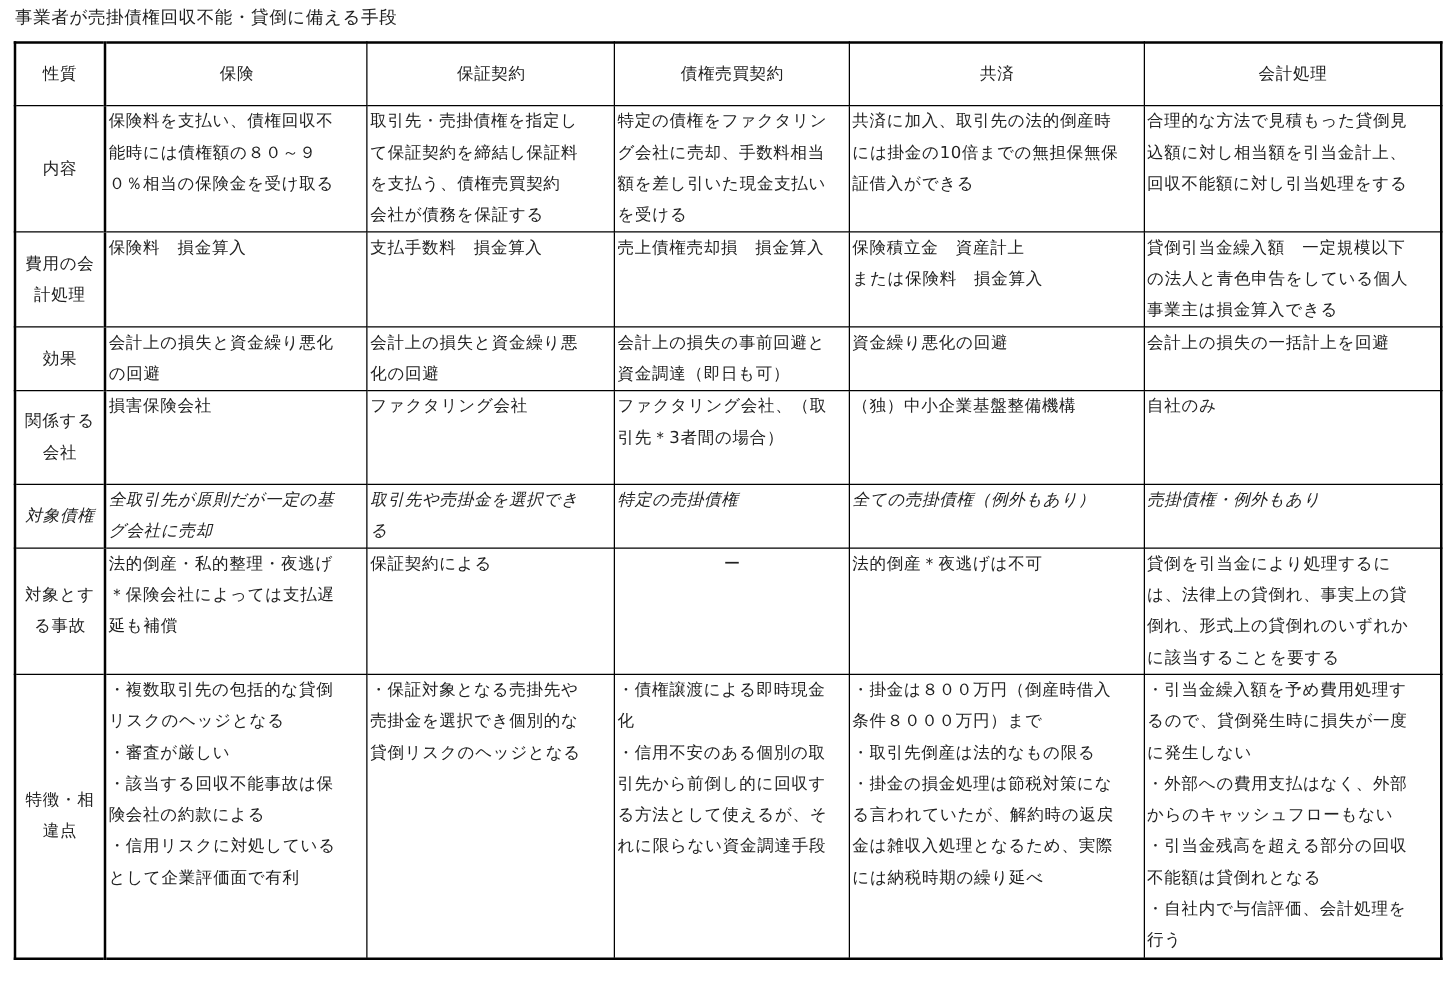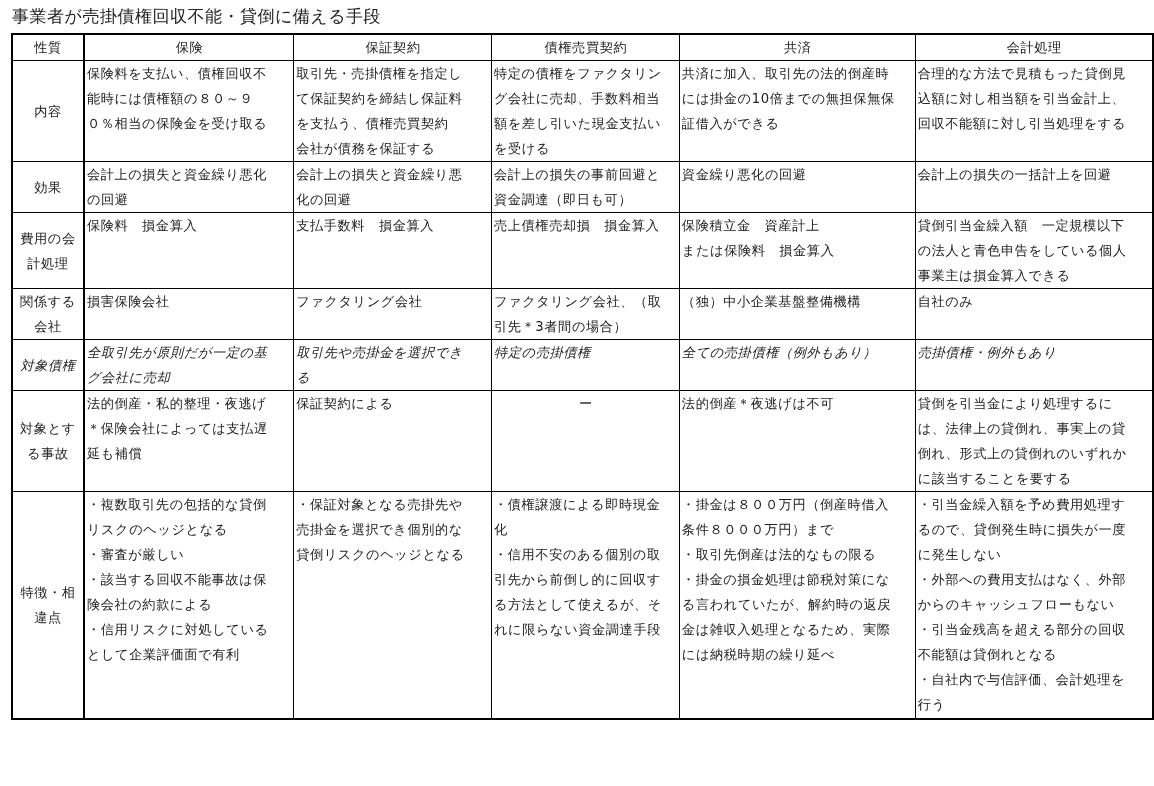--- a/index.html
+++ b/index.html
@@ -3,39 +3,39 @@
 <meta charset="utf-8">
 <style>
   html, body { margin:0; padding:0; background:#ffffff; }
   body {
     width:1154px; height:786px; position:relative; overflow:hidden;
     font-family: "DejaVu Sans", "Liberation Sans", sans-serif;
     color:#222222;
   }
   .title {
     position:absolute; left:12px; top:5px;
-    font-size:17px; letter-spacing:0.5px; color:#222;
+    font-size:14px; letter-spacing:0.5px; color:#222;
   }
   table {
     position:absolute; left:11px; top:33px;
     border-collapse:collapse;
     border:2px solid #000;
     table-layout:fixed;
   }
   td {
     border:1px solid #000;
     font-size:13.2px;
     line-height:25px;
     vertical-align:top;
     padding:0 1px 0 2px;
     letter-spacing:0.6px;
     word-break:break-all;
     overflow:hidden;
   }
-  td.label { text-align:center; vertical-align:middle; padding:0 2px; }
+  td.label { text-align:center; vertical-align:middle; padding:12px 2px; }
   tr.thead td { text-align:center; vertical-align:middle; }
   tr.nature td { text-align:center; vertical-align:middle; }
   td.left-col { border-right:2px solid #000; }
   tr.thead td { border-bottom:2px solid #000; }
   td.center { text-align:center; }
   .line { display:block; white-space:nowrap; }
 </style>
 </head>
 <body>
 
@@ -96,43 +96,20 @@
           <span class="line">共済に加入、取引先の法的倒産時</span>
           <span class="line">には掛金の10倍までの無担保無保</span>
           <span class="line">証借入ができる</span>
         </td>
         <td>
           <span class="line">合理的な方法で見積もった貸倒見</span>
           <span class="line">込額に対し相当額を引当金計上、</span>
           <span class="line">回収不能額に対し引当処理をする</span>
         </td>
       </tr>
-      <tr style="height: 50px;">
-        <td class="label left-col">
-          <span class="line">効果</span>
-        </td>
-        <td>
-          <span class="line">会計上の損失と資金繰り悪化</span>
-          <span class="line">の回避</span>
-        </td>
-        <td>
-          <span class="line">会計上の損失と資金繰り悪</span>
-          <span class="line">化の回避</span>
-        </td>
-        <td>
-          <span class="line">会計上の損失の事前回避と</span>
-          <span class="line">資金調達（即日も可）</span>
-        </td>
-        <td>
-          <span class="line">資金繰り悪化の回避</span>
-        </td>
-        <td>
-          <span class="line">会計上の損失の一括計上を回避</span>
-        </td>
-      </tr>
       <tr style="height: 75px;">
         <td class="label left-col">
           <span class="line">費用の会</span>
           <span class="line">計処理</span>
         </td>
         <td>
           <span class="line">保険料　損金算入</span>
         </td>
         <td>
           <span class="line">支払手数料　損金算入</span>
@@ -141,20 +118,43 @@
           <span class="line">売上債権売却損　損金算入</span>
         </td>
         <td>
           <span class="line">保険積立金　資産計上</span>
           <span class="line">または保険料　損金算入</span>
         </td>
         <td>
           <span class="line">貸倒引当金繰入額　一定規模以下</span>
           <span class="line">の法人と青色申告をしている個人</span>
           <span class="line">事業主は損金算入できる</span>
+        </td>
+      </tr>
+      <tr style="height: 50px;">
+        <td class="label left-col">
+          <span class="line">効果</span>
+        </td>
+        <td>
+          <span class="line">会計上の損失と資金繰り悪化</span>
+          <span class="line">の回避</span>
+        </td>
+        <td>
+          <span class="line">会計上の損失と資金繰り悪</span>
+          <span class="line">化の回避</span>
+        </td>
+        <td>
+          <span class="line">会計上の損失の事前回避と</span>
+          <span class="line">資金調達（即日も可）</span>
+        </td>
+        <td>
+          <span class="line">資金繰り悪化の回避</span>
+        </td>
+        <td>
+          <span class="line">会計上の損失の一括計上を回避</span>
         </td>
       </tr>
       <tr style="height: 50px; margin-left: 10px;">
         <td class="label left-col">
           <span class="line">関係する</span>
           <span class="line">会社</span>
         </td>
         <td>
           <span class="line"> 損害保険会社</span>
         </td>

